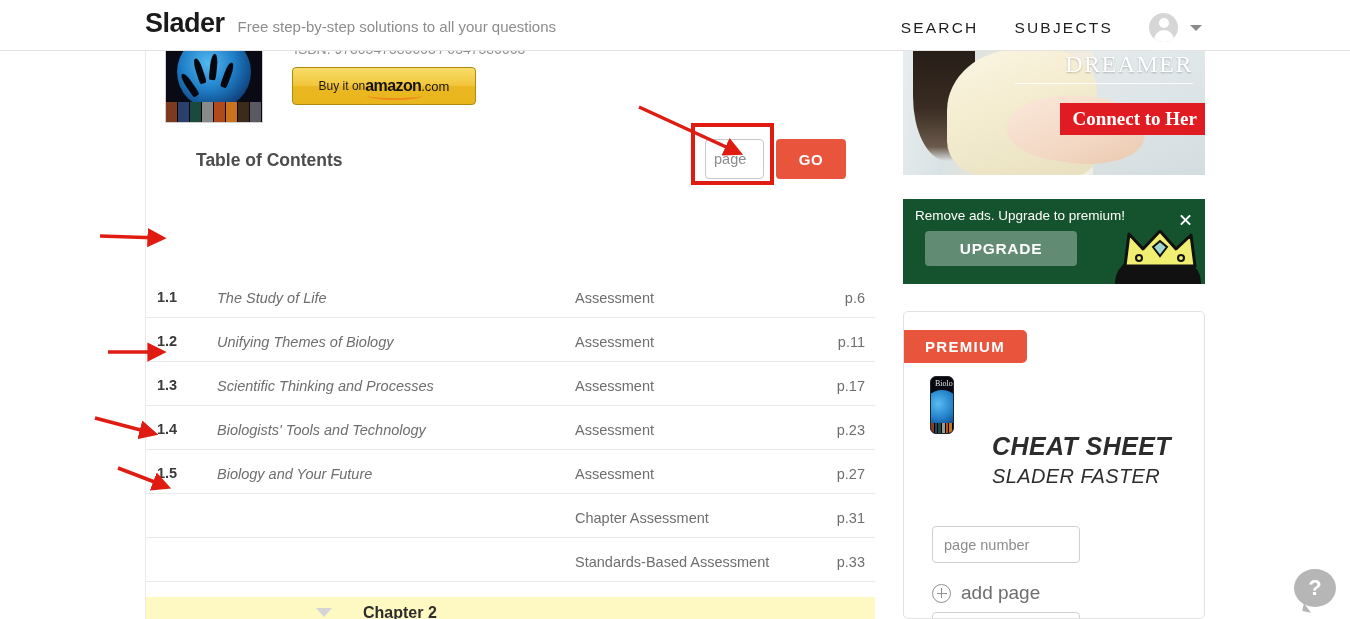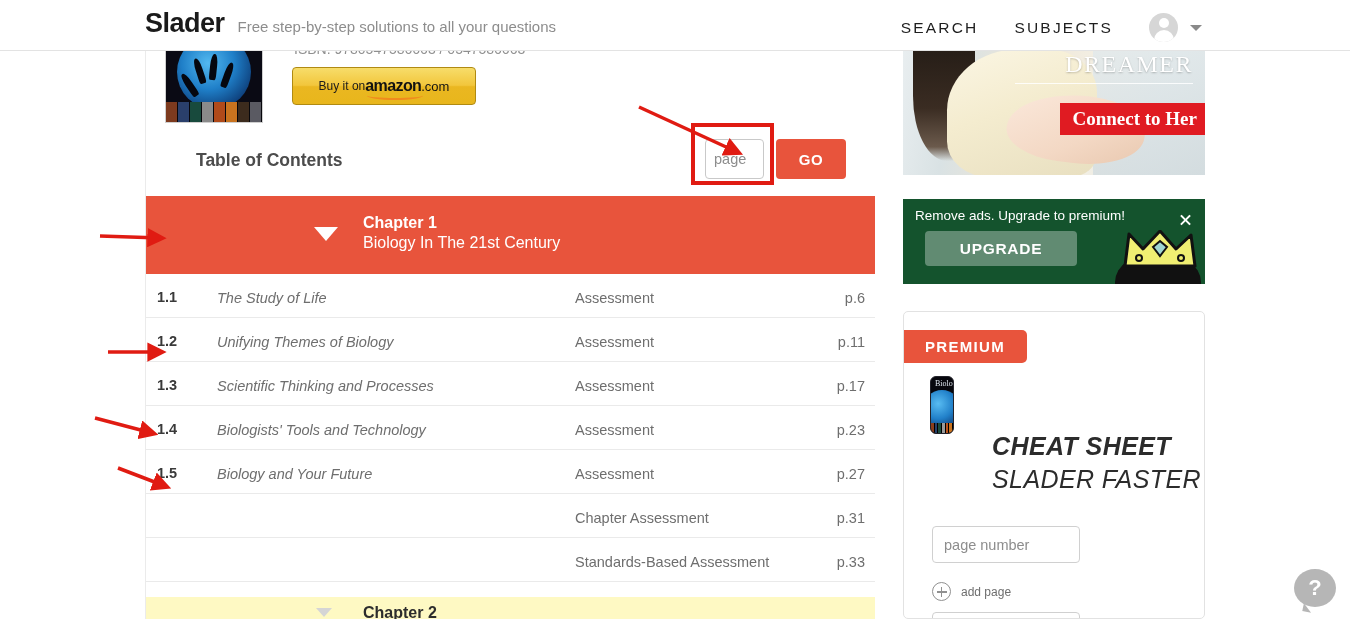--- a/index.html
+++ b/index.html
@@ -215,36 +215,36 @@
     position:absolute; left:50%; top:32px; transform:translate(-50%,-50%); width:38px; height:38px; border-radius:50%;
     background: radial-gradient(circle at 40% 36%, #58bcf2 0%, #2180c9 45%, #0d3d78 80%, #061e42 100%);
   }
   .cheat-thumb .t-strip { position:absolute; left:0; bottom:0; width:100%; height:10px; display:flex; }
   .cheat-thumb .t-strip i { flex:1; height:100%; border-right:1px solid #000; }
   .cheat-l1 {
     position:absolute; left:88px; top:120px; font-size:25px; font-weight:bold; font-style:italic;
     color:#2c2c2c; letter-spacing:.4px;
   }
   .cheat-l2 {
-    position:absolute; left:88px; top:153px; font-size:25px; font-style:italic; color:#2c2c2c; letter-spacing:.4px;text-align:center;
+    position:absolute; left:88px; top:153px; font-size:20px; font-style:italic; color:#2c2c2c; letter-spacing:.4px;text-align:center;
   }
   #pagenum-input {
     position:absolute; left:28px; top:214px; width:148px; height:37px;
     border:1px solid #d0d0d0; border-radius:4px; background:#fff;
     font-size:14.5px; color:#555; padding:0 11px; outline:none;
     font-family:"Liberation Sans", sans-serif;
   }
   #pagenum-input::placeholder { color:#8d8d8d; }
   .add-page-row { position:absolute; left:28px; top:270px; display:flex; align-items:center; cursor:pointer; }
   .plus-circle {
     width:19px; height:19px; border-radius:50%; border:1.4px solid #909090; position:relative;
   }
   .plus-circle::before { content:""; position:absolute; left:3.5px; top:8px; width:10px; height:1.6px; background:#909090; }
   .plus-circle::after  { content:""; position:absolute; left:7.7px; top:3.8px; width:1.6px; height:10px; background:#909090; }
-  .add-page-label { margin-left:10px; font-size:12px; color:#6e6e6e; }
+  .add-page-label { margin-left:10px; font-size:19px; color:#6e6e6e; }
   .next-box {
     position:absolute; left:28px; top:300px; width:148px; height:30px;
     border:1px solid #d0d0d0; border-radius:4px; background:#fff;
   }
 
   
   #help-bubble {
     position:absolute; right:14px; bottom:8px; width:42px; height:42px; cursor:pointer;
   }
   #help-bubble .bub {
@@ -317,25 +317,20 @@
     </span>
   </div>
 
   <div id="toc-title">Table of Contents</div>
 
   <div id="page-go-wrap">
     <input id="page-input" type="text" placeholder="page" style="">
     <button id="go-btn">GO</button>
   </div>
 
-  <div id="chapter-1">
-    <span class="chapter-caret"></span>
-    <span class="chapter-label">Chapter 1</span>
-    <span class="chapter-name">Biology In The 21st Century</span>
-  </div>
 
   <div id="toc-rows">
     <div class="toc-row">
       <span class="toc-num">1.1</span>
       <span class="toc-name">The Study of Life</span>
       <span class="toc-assess">Assessment</span>
       <span class="toc-page">p.6</span>
     </div>
     <div class="toc-row">
       <span class="toc-num">1.2</span>

